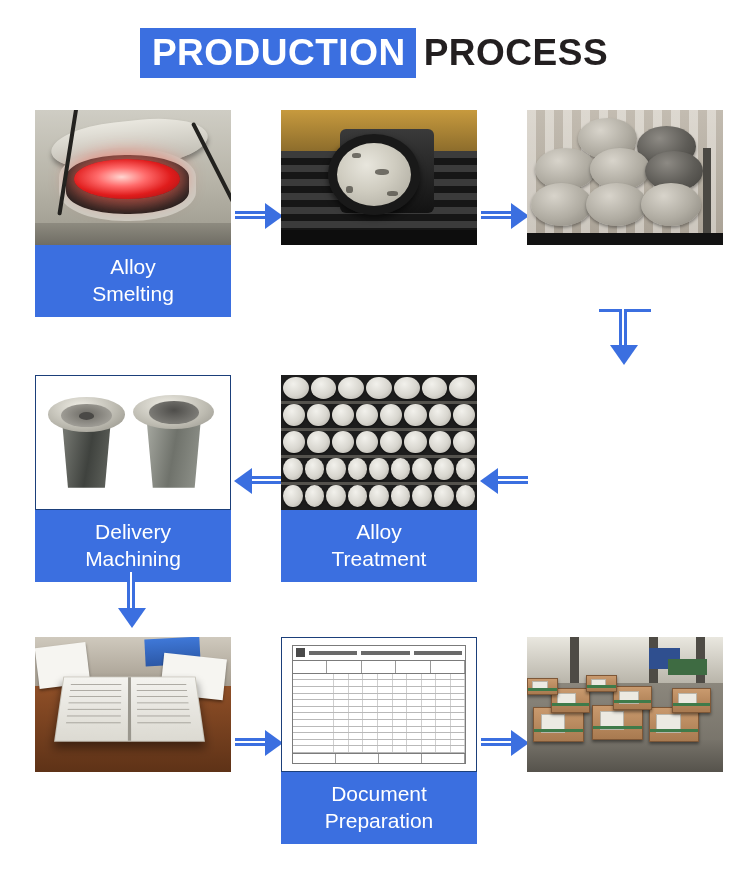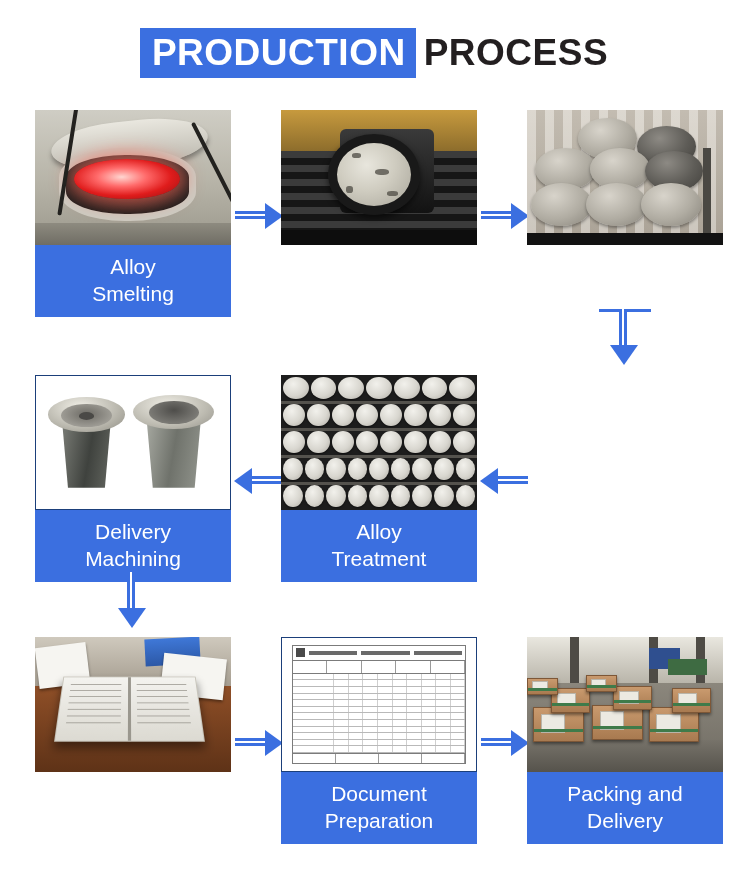--- a/index.html
+++ b/index.html
@@ -827,20 +827,16 @@
           <div class="crate" style="left:3%;  top:52%; width:26%; height:26%;"></div>
           <div class="crate" style="left:33%; top:50%; width:26%; height:26%;"></div>
           <div class="crate" style="left:62%; top:52%; width:26%; height:26%;"></div>
           <div class="crate" style="left:12%; top:38%; width:20%; height:18%;"></div>
           <div class="crate" style="left:44%; top:36%; width:20%; height:18%;"></div>
           <div class="crate" style="left:74%; top:38%; width:20%; height:18%;"></div>
           <div class="crate" style="left:0%;  top:30%; width:16%; height:13%;"></div>
           <div class="crate" style="left:30%; top:28%; width:16%; height:13%;"></div>
         </div>
       </div>
-      <div class="caption">
-        <span>Packing and</span>
-        <span class="l2">Delivery</span>
-      </div>
     </div>
 
   </div>
 </div>
 
 </body></html>

